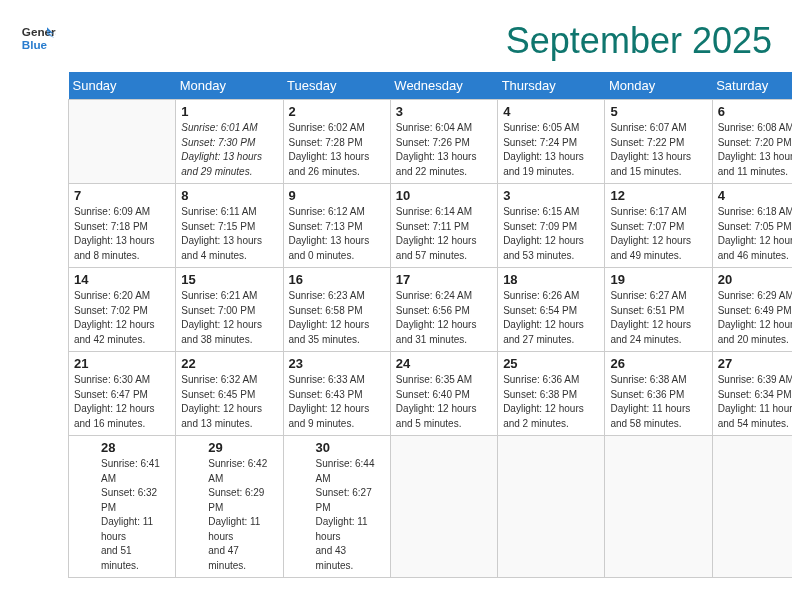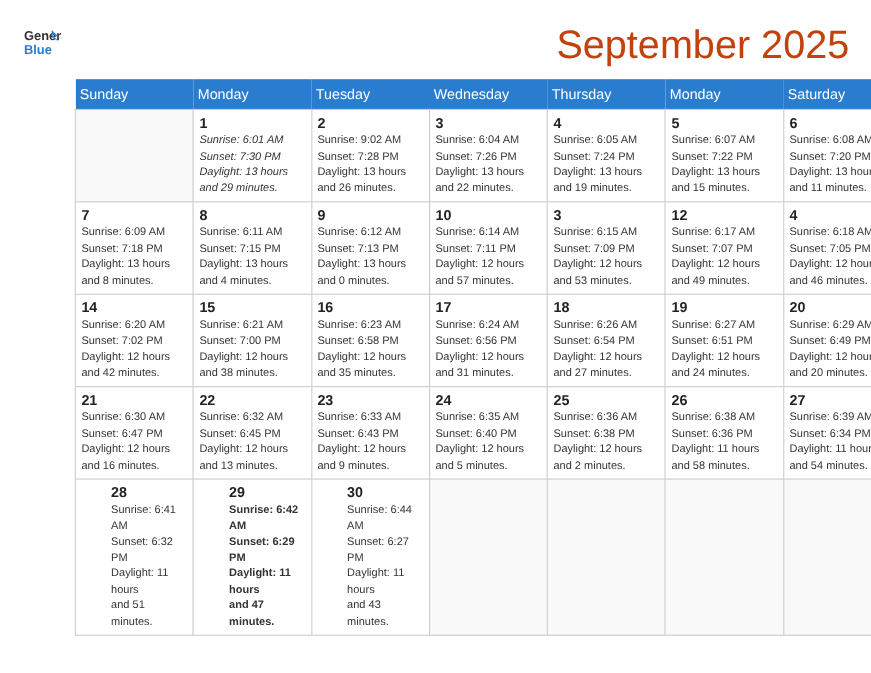--- a/index.html
+++ b/index.html
@@ -24,21 +24,21 @@
     .logo-icon {
       width: 36px;
       height: 36px;
     }
     .title-block {
       text-align: right;
     }
     .month-title {
       font-size: 36px;
       font-weight: normal;
-      color: #c2410c;
+      color: #0f766e;
     }
     .location {
       font-size: 14px;
       color: #555;
     }
     table {
       width: 100%;
       border-collapse: collapse;
       font-size: 11px;
       margin-left: 48px;
@@ -113,21 +113,21 @@
         <td class="empty"></td>
         <td>
           <span class="day-number">1</span>
           <div class="day-info" style="white-space: pre-line; font-style: italic;">Sunrise: 6:01 AM
 Sunset: 7:30 PM
 Daylight: 13 hours
 and 29 minutes.</div>
         </td>
         <td>
           <span class="day-number">2</span>
-          <div class="day-info" style="white-space: pre-line;">Sunrise: 9:02 AM
+          <div class="day-info" style="white-space: pre-line;">Sunrise: 6:02 AM
 Sunset: 7:28 PM
 Daylight: 13 hours
 and 26 minutes.</div>
         </td>
         <td>
           <span class="day-number">3</span>
           <div class="day-info" style="white-space: pre-line;">Sunrise: 6:04 AM
 Sunset: 7:26 PM
 Daylight: 13 hours
 and 22 minutes.</div>
@@ -310,21 +310,21 @@
       <tr>
         <td>
           <span class="day-number">28</span>
           <div class="day-info" style="white-space: pre-line;">Sunrise: 6:41 AM
 Sunset: 6:32 PM
 Daylight: 11 hours
 and 51 minutes.</div>
         </td>
         <td>
           <span class="day-number">29</span>
-          <div class="day-info" style="white-space: pre-line; font-weight: bold;">Sunrise: 6:42 AM
+          <div class="day-info" style="white-space: pre-line;">Sunrise: 6:42 AM
 Sunset: 6:29 PM
 Daylight: 11 hours
 and 47 minutes.</div>
         </td>
         <td>
           <span class="day-number">30</span>
           <div class="day-info" style="white-space: pre-line;">Sunrise: 6:44 AM
 Sunset: 6:27 PM
 Daylight: 11 hours
 and 43 minutes.</div>

